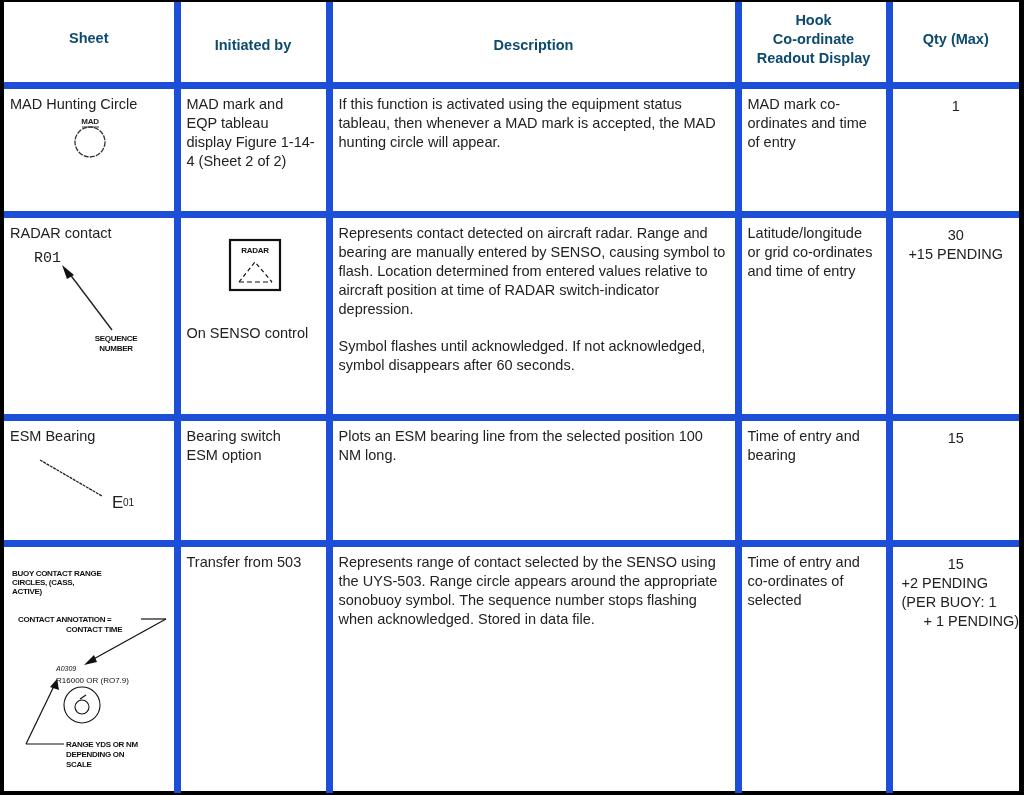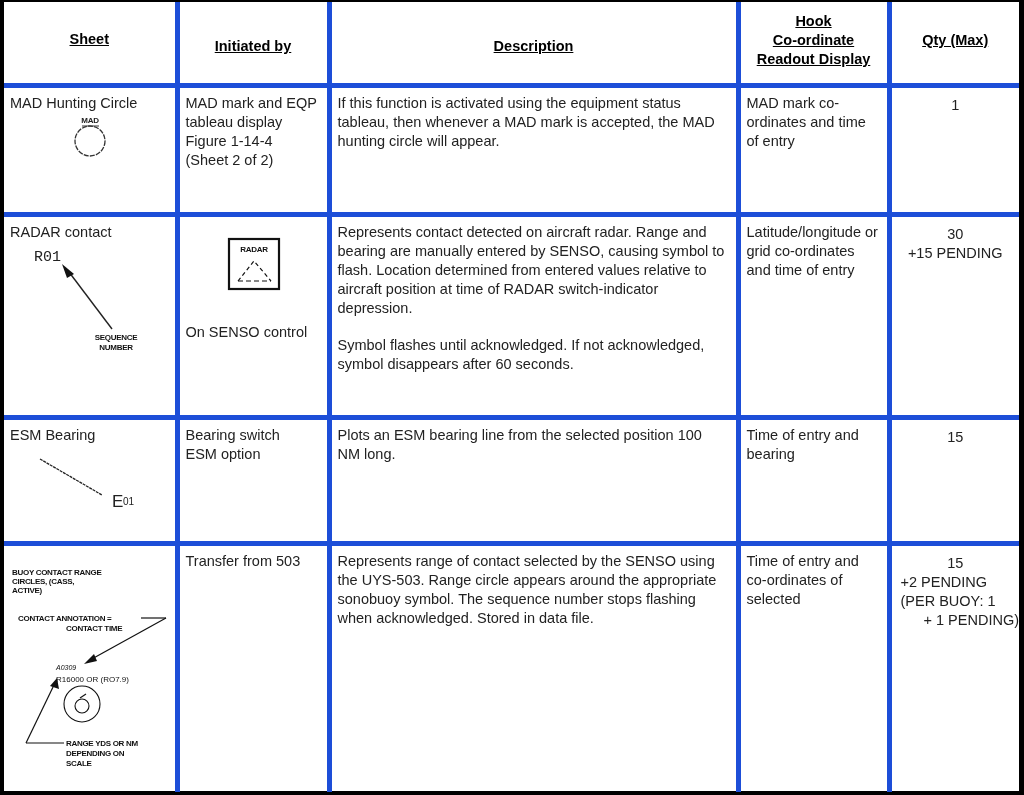--- a/index.html
+++ b/index.html
@@ -13,27 +13,27 @@
       background: #fff;
     }
     table.grid {
       position: absolute; left: 0; top: 0;
       border-collapse: collapse; table-layout: fixed;
       width: 1015px; height: 789px;
       font-family: "Liberation Sans", sans-serif;
       font-size: 14.5px; color: #222; line-height: 19px;
     }
     table.grid td, table.grid th {
-      border: 5px solid #1d4ed8; vertical-align: top; padding: 0;
+      border: 7px solid #1d4ed8; vertical-align: top; padding: 0;
     }
     table.grid tr:first-child th { border-top: none; }
     table.grid tr td:first-child, table.grid tr th:first-child { border-left: none; }
     table.grid tr td:last-child, table.grid tr th:last-child { border-right: none; }
     table.grid tr:last-child td { border-bottom: none; margin-top: 7px; }
-    th { font-weight: bold; vertical-align: middle !important; color: #000000; text-decoration: underline; }
+    th { font-weight: bold; vertical-align: middle !important; color: #0c4a6e; }
     th .hwrap { padding-top: 12px; }
     .cell { padding: 6px 8px 0 6px; }
     .qty { text-align: center; padding-top: 8px; }
     .hdr-row { height: 83px; }
     .r1 { height: 129px; }
     .r2 { height: 203px; }
     .r3 { height: 126px; margin-top: 9px; }
     .r4 { height: 248px; }
     .sym { position: relative; text-decoration: underline; }
     .sym svg { position: absolute; left: 0; top: 0; }

